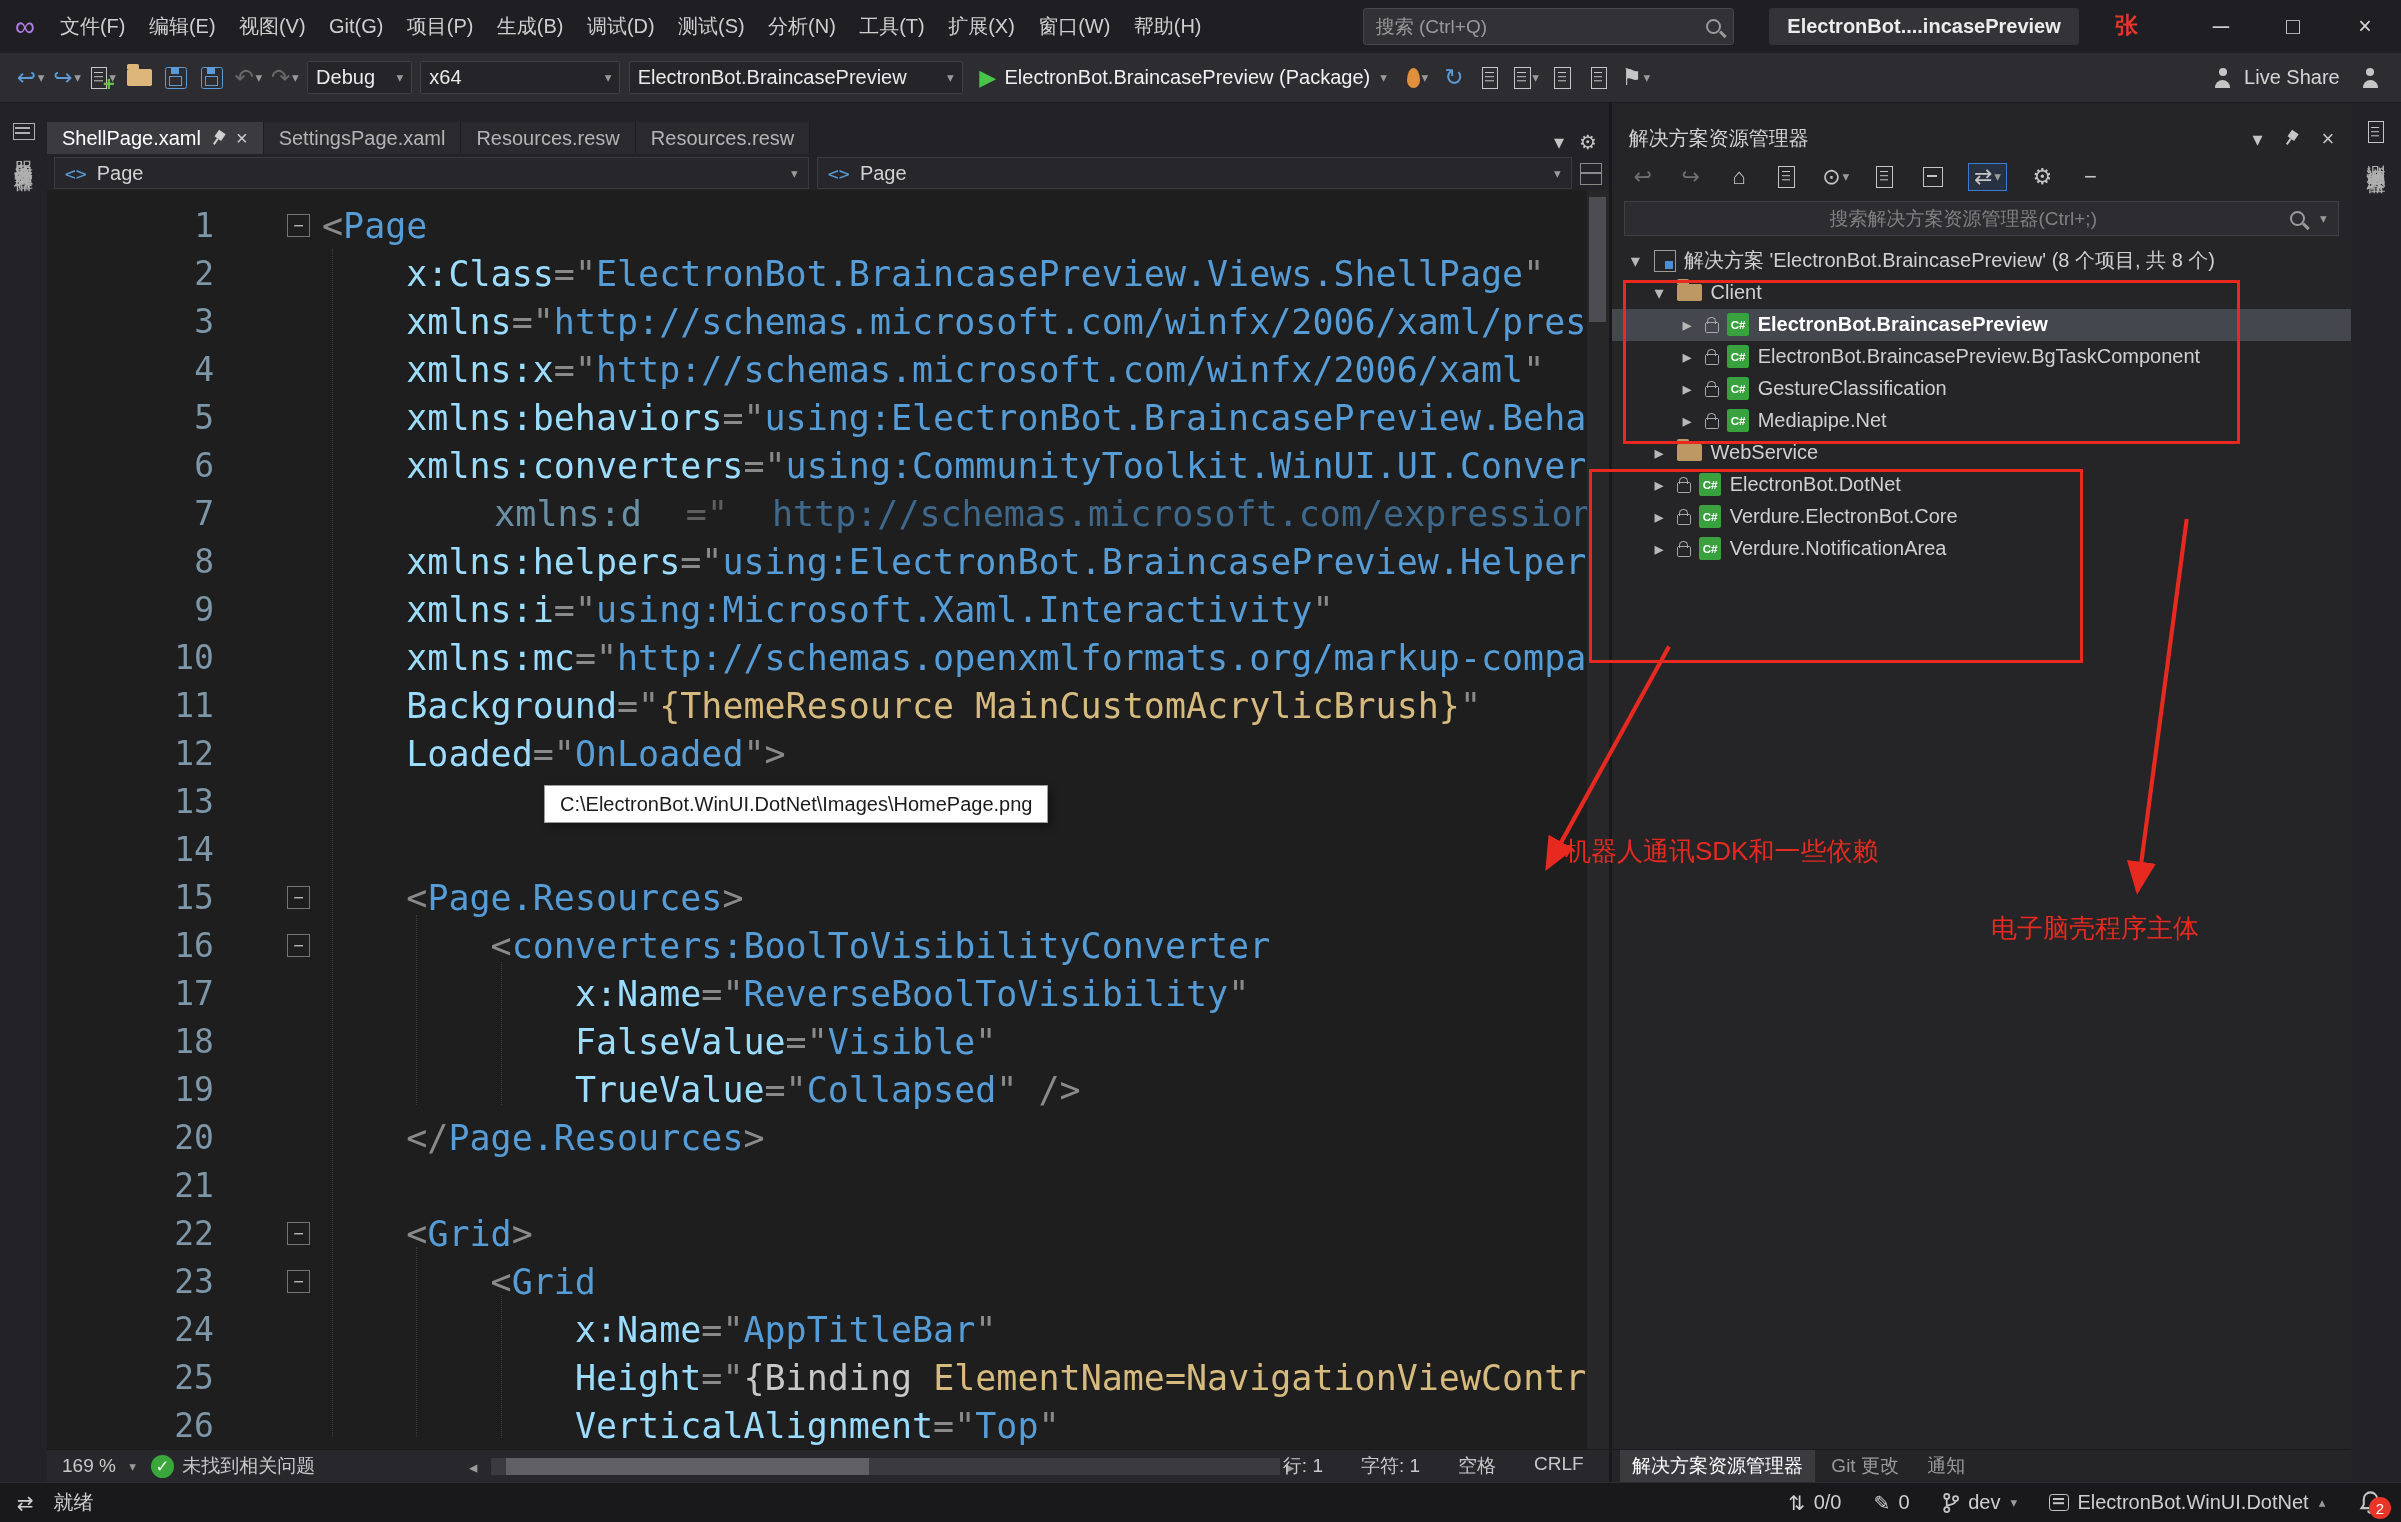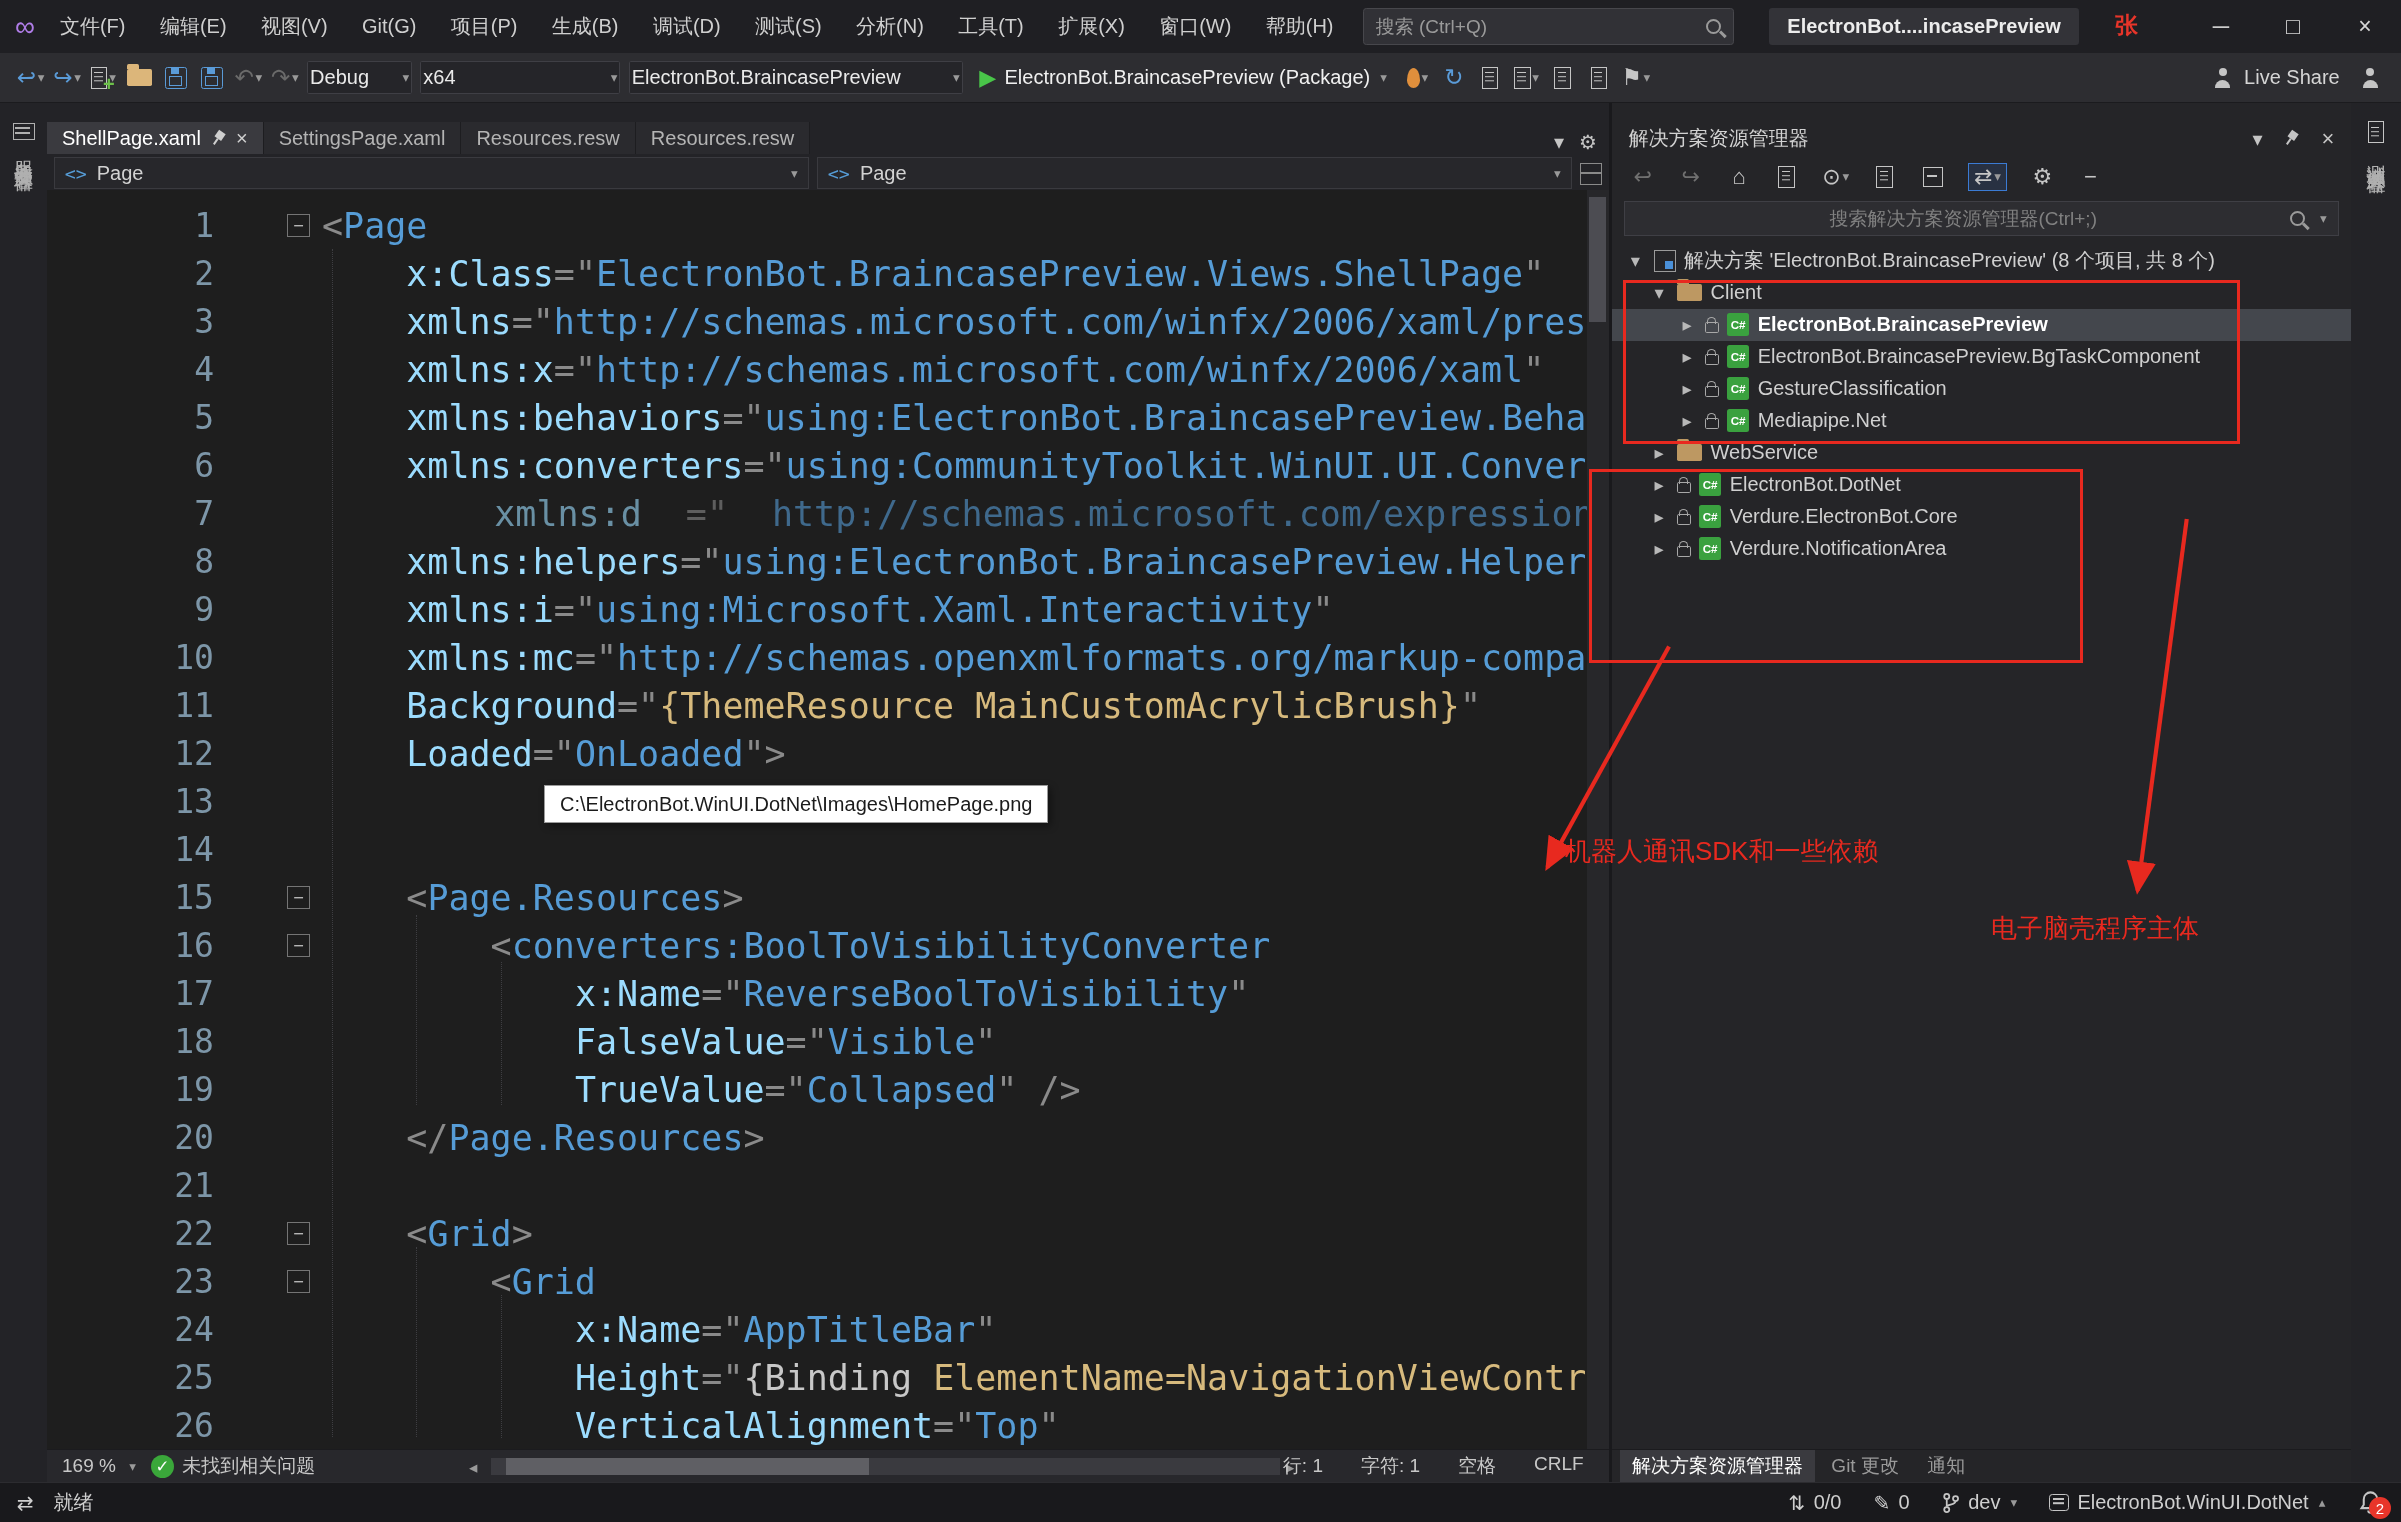--- a/index.html
+++ b/index.html
@@ -3,42 +3,42 @@
 <meta charset="utf-8">
 <style>
   * { margin:0; padding:0; box-sizing:border-box; }
   html,body { width:2401px; height:1523px; overflow:hidden; background:#232327;
               font-family:"Liberation Sans","DejaVu Sans",sans-serif; }
   .screen { position:relative; width:2401px; height:1523px; background:#232327; color:#cccccc; }
 
   
   .titlebar { position:relative; height:53px; background:#1f1f23; display:flex; align-items:center; }
   .vs-logo { font-size:28px; color:#b07de8; margin:0 13.3px 0 15px; }
-  .menubar { display:flex; align-items:flex-start; height:53px;gap:11px; }
+  .menubar { display:flex; align-items:flex-start; height:53px; }
   .menu-item { font-size:20px; color:#cfcfcf; padding:0 11.7px; line-height:53px; cursor:default; }
   .tb-search { position:absolute; left:1363px; top:8.3px; width:371px; height:37px; background:#313136;
                border:0.8px solid #47474c; border-radius:3.3px; display:flex; align-items:center; padding:0 11.7px; }
   .tb-search .ph { color:#9a9a9a; font-size:19px; flex:1; }
   .win-title { position:absolute; left:1769px; top:8.3px; height:37px; line-height:37px; padding:0 18.3px;
                background:#333338; border-radius:3.3px; color:#ececec; font-size:20px; font-weight:bold; }
   .account { position:absolute; left:2115px; top:10px; font-size:23px; font-weight:bold; color:#e8352a; }
   .winbtns { position:absolute; right:0; top:0; display:flex; height:53px; }
   .winbtn { width:72px; height:53px; display:flex; align-items:center; justify-content:center;
             color:#d5d5d5; font-size:23px; }
 
   
   .toolbar { height:50px; background:#2d2d31; border-bottom:0.8px solid #1b1b1e; display:flex;
              align-items:center; padding:0 16.7px; gap:8.3px; }
   .ticon { color:#c5c5c5; font-size:23px; display:inline-flex; align-items:center; justify-content:center;
            min-width:28px; height:37px; }
   .ticon.dim { color:#6a6a6a; }
   .ticon.blue { color:#5a9bd8; }
   .caret { font-size:13.3px; color:#9a9a9a; margin-left:1.7px; }
   .tsel { height:33px; background:#252529; border:0.8px solid #3f3f45; border-radius:1.7px; display:flex;
-          align-items:center; padding:0 2px; color:#eaeaea; font-size:20px; gap:10px; }
+          align-items:center; padding:0 8px; color:#eaeaea; font-size:20px; gap:10px; }
   .tsel .caret { margin-left:auto; }
   .run-btn { display:flex; align-items:center; gap:8.3px; padding:0 8.3px; height:37px; color:#f0f0f0; font-size:20px; }
   .play { color:#49c549; font-size:22px; }
   .spacer { flex:1; }
   .live-share { display:flex; align-items:center; gap:10px; color:#d5d5d5; font-size:20px; margin-right:8.3px; }
 
   
   .main { display:flex; height:1379px; }
   .left-strip { width:47px; background:#232327; padding-top:8.3px; display:flex; flex-direction:column; align-items:center; }
   .v-tab { writing-mode:vertical-rl; font-size:19px; color:#b0b0b0; margin-top:6.7px; letter-spacing:1.7px; }

